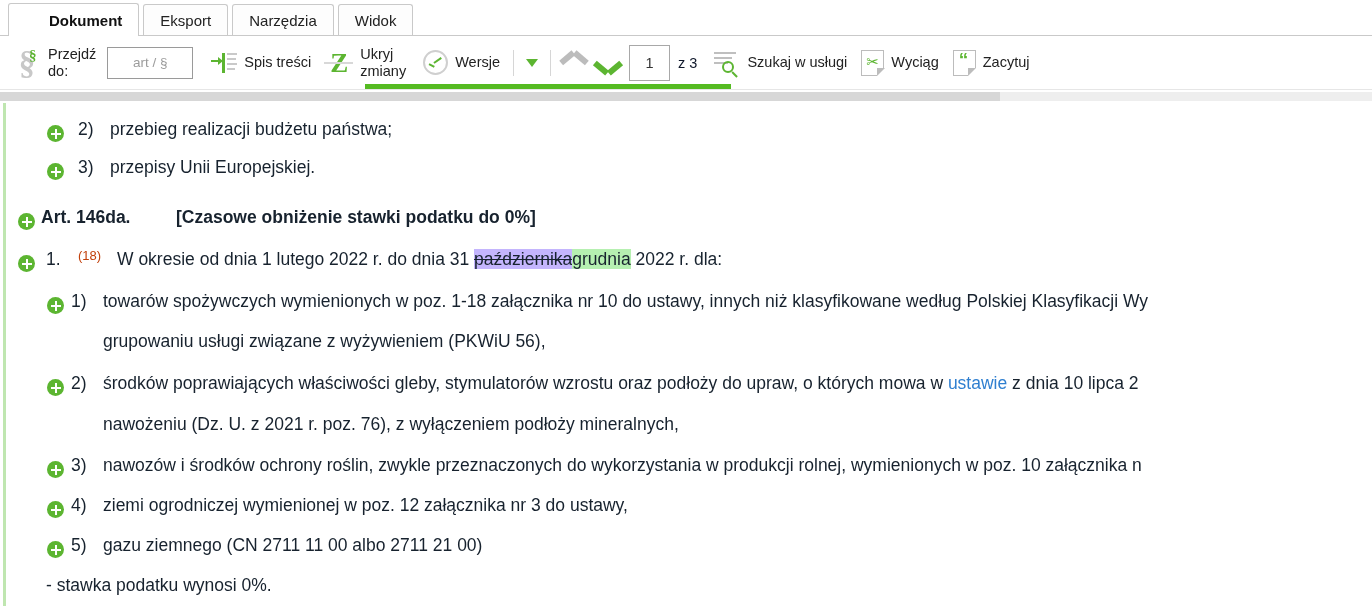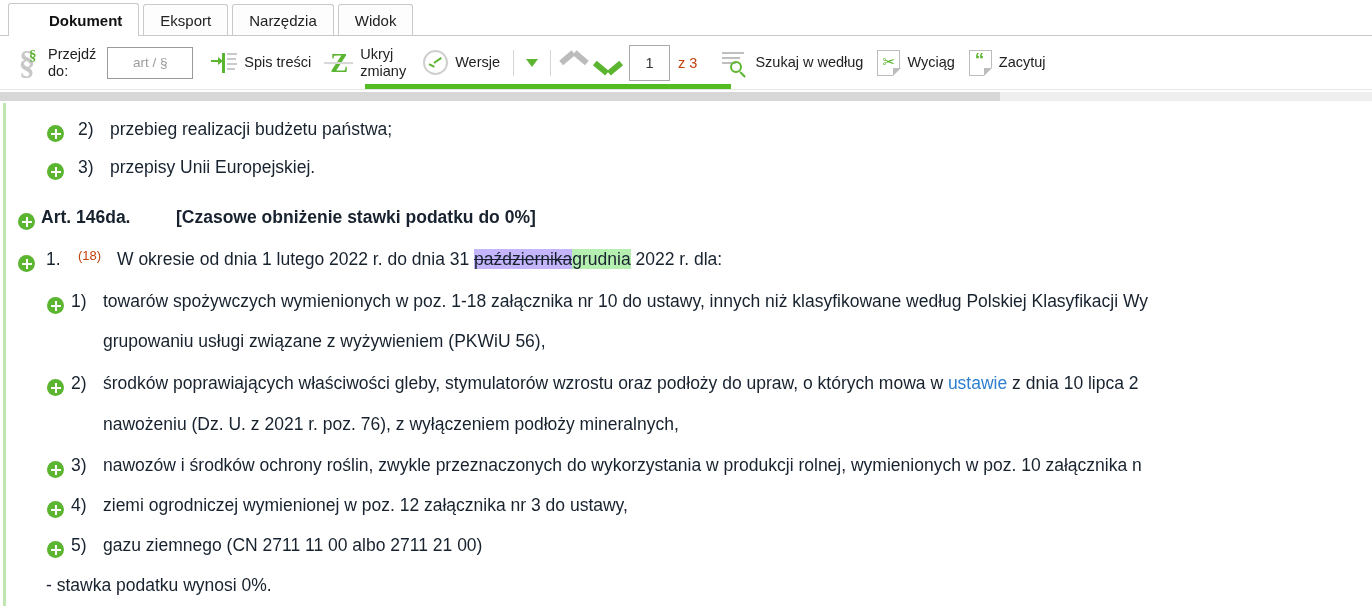--- a/index.html
+++ b/index.html
@@ -169,21 +169,21 @@
 
   .vdiv { width: 1px; height: 26px; background: #d6d6d6; margin: 0 6px; }
 
   .pageinput {
     width: 41px; height: 36px;
     border: 1px solid #a8a8a8; background: #fff;
     text-align: center; font-size: 14.5px; color: #333;
     box-sizing: border-box; margin-left: 4px;
     font-family: "Liberation Sans", sans-serif;
   }
-  .pagetot { font-size: 14.5px; color: #c2410c; margin: 0 12px 0 8px; }
+  .pagetot { font-size: 14.5px; color: #0f172a; margin: 0 4px 0 8px; }
 
   
   .srch-ico { position: relative; width: 26px; height: 24px; }
   .srch-ico .ln { position: absolute; left: 0; height: 2.6px; background: #bfbfbf; }
   .srch-ico .circ {
     position:absolute; left:8px; top:10px; width:12px;height:12px;
     border:2.2px solid #5cb531; border-radius:50%; box-sizing:border-box;
   }
   .srch-ico .hdl {
     position:absolute; left:18px; top:20px; width:7px; height:2.4px;
@@ -327,21 +327,21 @@
     <span class="pagetot">z 3</span>
 
     <div class="tbitem" style="margin-left:6px">
       <span class="tbicon srch-ico">
         <span class="ln" style="top:1px;width:22px"></span>
         <span class="ln" style="top:6px;width:18px"></span>
         <span class="ln" style="top:11px;width:14px"></span>
         <span class="circ"></span>
           <span class="hdl"></span>
       </span>
-      <span class="tblabel">Szukaj w według</span>
+      <span class="tblabel">Szukaj w usługi</span>
     </div>
 
     <div class="tbitem">
       <span class="tbicon page-ico">
         <span class="scis">✂</span>
           <span class="fold"></span>
       </span>
       <span class="tblabel">Wyciąg</span>
     </div>
 

